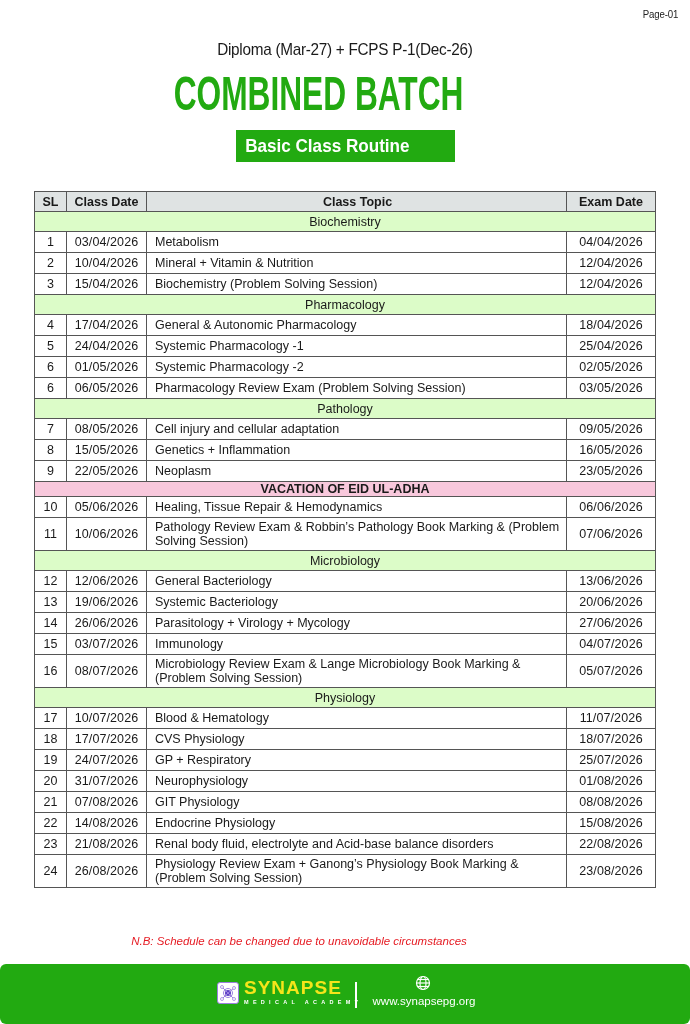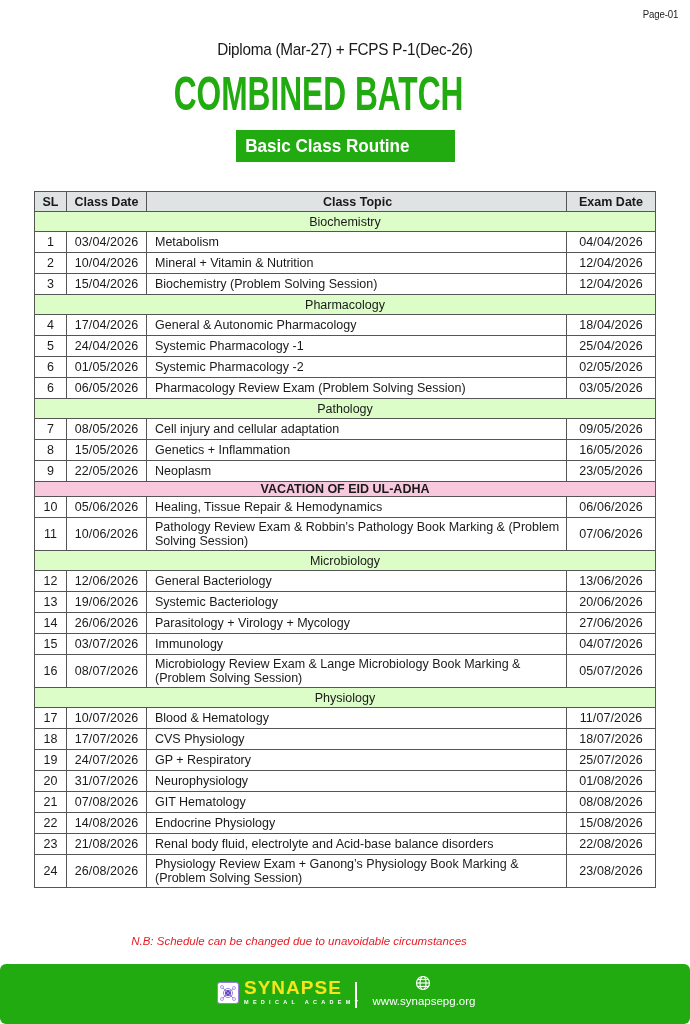--- a/index.html
+++ b/index.html
@@ -199,21 +199,21 @@
       </tr>
       <tr>
         <td class="col-sl">20</td>
         <td class="col-cd">31/07/2026</td>
         <td class="col-topic">Neurophysiology</td>
         <td class="col-ed">01/08/2026</td>
       </tr>
       <tr>
         <td class="col-sl">21</td>
         <td class="col-cd">07/08/2026</td>
-        <td class="col-topic">GIT Hematology</td>
+        <td class="col-topic">GIT Physiology</td>
         <td class="col-ed">08/08/2026</td>
       </tr>
       <tr>
         <td class="col-sl">22</td>
         <td class="col-cd">14/08/2026</td>
         <td class="col-topic">Endocrine Physiology</td>
         <td class="col-ed">15/08/2026</td>
       </tr>
       <tr>
         <td class="col-sl">23</td>

